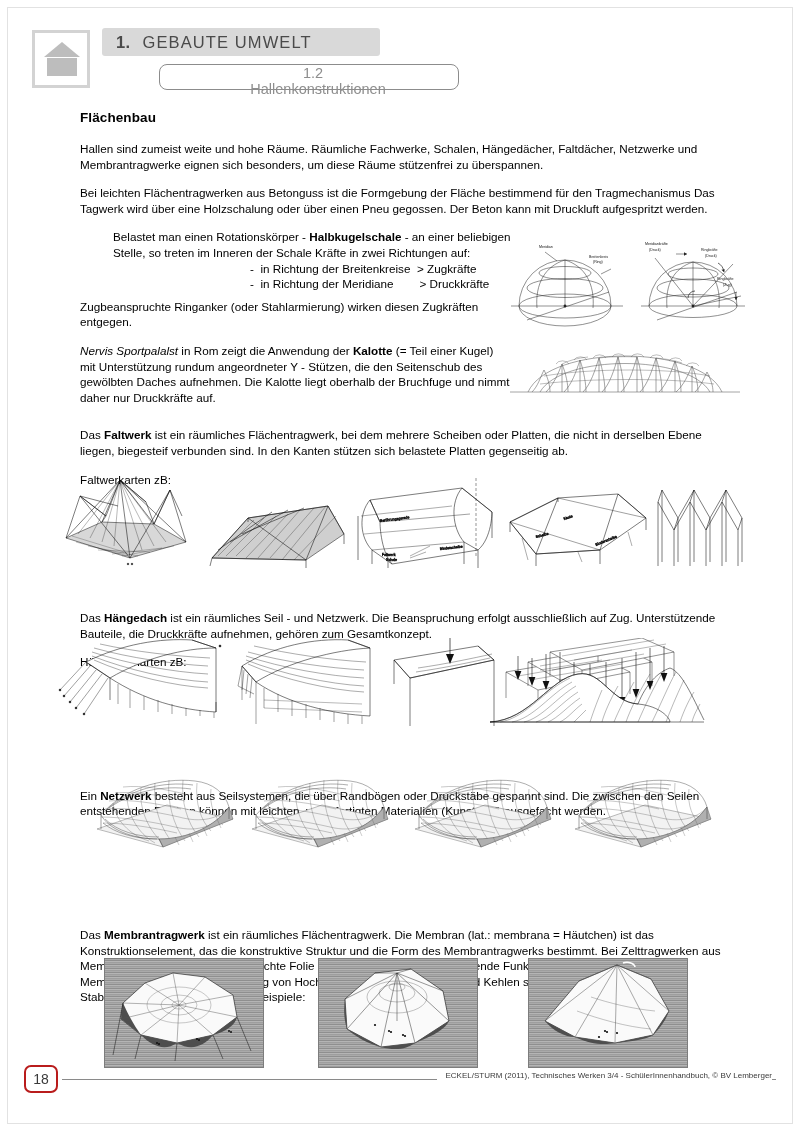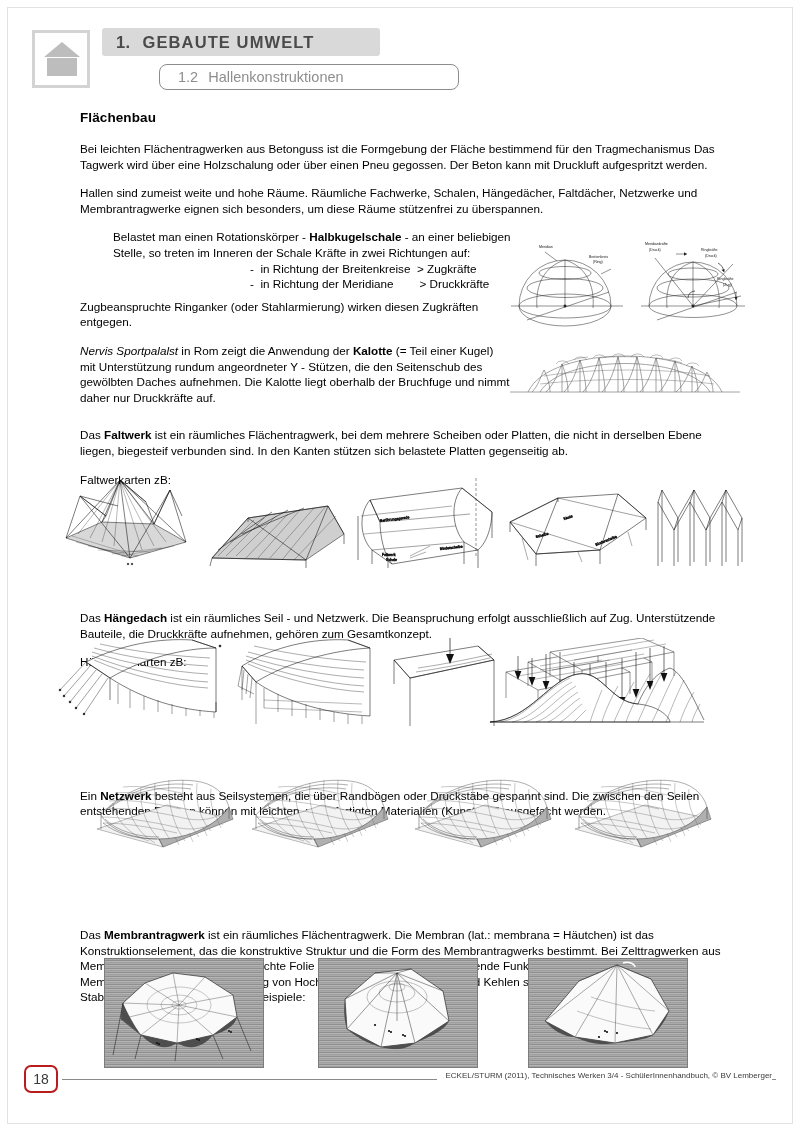--- a/index.html
+++ b/index.html
@@ -75,37 +75,38 @@
   }
   .chapter-bar .num {
     font-size: 16.5px;
     font-weight: bold;
     color: #4a4a4a;
     letter-spacing: 0.4px;
     margin-right: 12px;
   }
   .chapter-bar .title {
     font-size: 16.5px;
-    font-weight: bold;
+    font-weight: normal;
     color: #4a4a4a;
     letter-spacing: 1.1px;
   }
   .section-bar {
     position: absolute;
     left: 127px;
     top: 36px;
     width: 300px;
     height: 26px;
     border: 1.5px solid #8c8c8c;
     border-radius: 8px;
     background: #fff;
     display: flex;
     align-items: center;
     padding-left: 18px;
     box-sizing: border-box;
+    flex-direction: column;
   }
   .section-bar .num {
     font-size: 14.5px;
     color: #8e8e8e;
     margin-right: 10px;
   }
   .section-bar .title {
     font-size: 14.5px;
     color: #8e8e8e;
   }
@@ -229,23 +230,23 @@
     <div class="section-bar">
       <span class="num">1.2</span>
       <span class="title">Hallenkonstruktionen</span>
     </div>
   </div>
 
   <div class="content">
 
     <h2 class="page-title">Flächenbau</h2>
 
+    <p class="para">Hallen sind zumeist weite und hohe Räume. Räumliche Fachwerke, Schalen, Hängedächer, Faltdächer, Netzwerke und Membrantragwerke eignen sich besonders, um diese Räume stützenfrei zu überspannen.</p>
+
     <p class="para">Bei leichten Flächentragwerken aus Betonguss ist die Formgebung der Fläche bestimmend für den Tragmechanismus Das Tagwerk wird über eine Holzschalung oder über einen Pneu gegossen. Der Beton kann mit Druckluft aufgespritzt werden.</p>
-
-    <p class="para">Hallen sind zumeist weite und hohe Räume. Räumliche Fachwerke, Schalen, Hängedächer, Faltdächer, Netzwerke und Membrantragwerke eignen sich besonders, um diese Räume stützenfrei zu überspannen.</p>
 
     <div style="position:relative;">
       <p class="para narrow tight" style="margin-bottom:0;"><span>Belastet man einen Rotationskörper - </span><span class="bold">Halbkugelschale</span><span> - an einer beliebigen Stelle, so treten im Inneren der Schale Kräfte in zwei Richtungen auf:</span></p>
       <div class="lst">
         <div class="row">-  in Richtung der Breitenkreise  &gt; Zugkräfte</div>
         <div class="row">-  in Richtung der Meridiane        &gt; Druckkräfte</div>
       </div>
       <p class="para narrow" style="margin-top:7px;">Zugbeanspruchte Ringanker (oder Stahlarmierung) wirken diesen Zugkräften entgegen.</p>
     </div>
 

